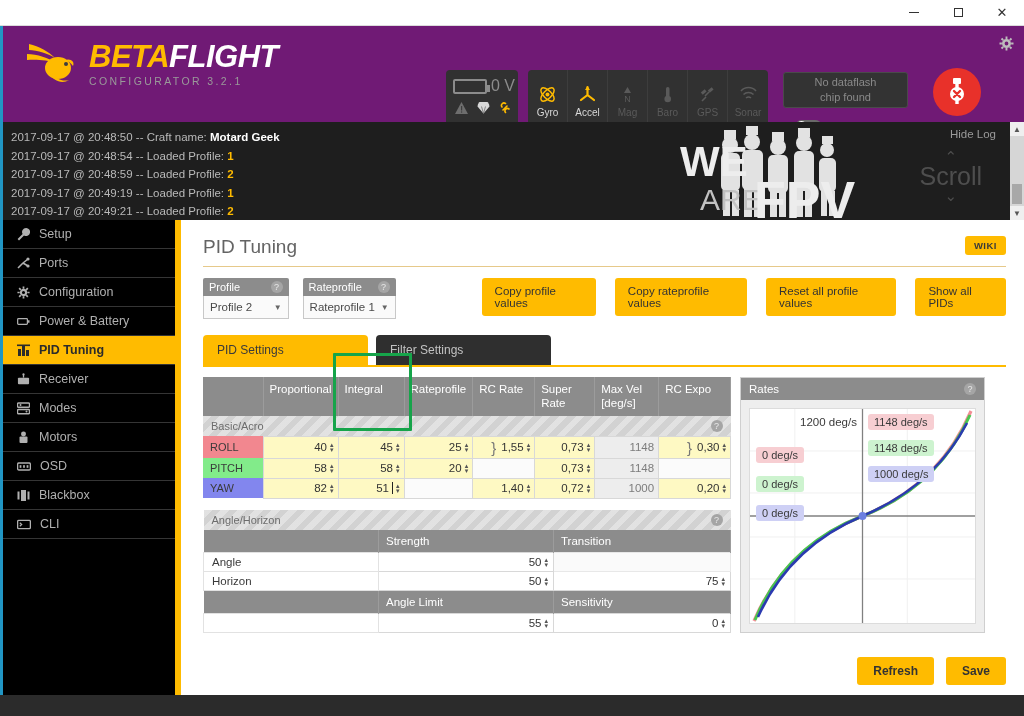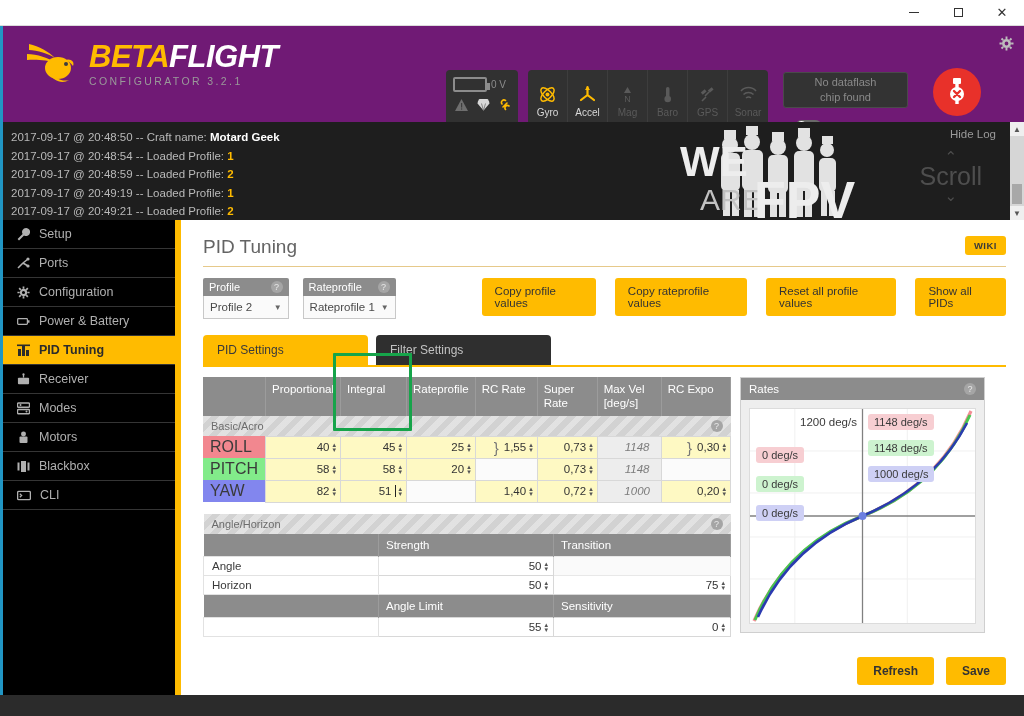--- a/index.html
+++ b/index.html
@@ -38,21 +38,21 @@
   .logo-flight { color: #ffffff; }
   .logo-sub { font-size: 10.5px; color: #9a9a9a; letter-spacing: 2.4px; margin-top: 3px; }
 
   .battery-box {
     position: absolute; left: 443px; top: 44px; width: 72px; height: 62px;
     background: #313131; border-radius: 4px;
   }
   .bat-row { display: flex; align-items: center; padding: 7px 0 0 7px; }
   .bat-shell { width: 34px; height: 15px; border: 2px solid #8c8c8c; border-radius: 2px; position: relative; }
   .bat-shell:after { content: ""; position: absolute; right: -5px; top: 4px; width: 3px; height: 7px; background: #8c8c8c; }
-  .bat-volt { color: #8c8c8c; font-size: 10px; margin-left: 4px; }
+  .bat-volt { color: #8c8c8c; font-size: 16px; margin-left: 4px; }
   .bat-icons { display: flex; gap: 9px; padding: 7px 0 0 9px; align-items: center; }
   .bat-icons svg { display: block; }
 
   .sensors { position: absolute; left: 525px; top: 44px; height: 62px; display: flex; background: #313131; border-radius: 4px; overflow: hidden; }
   .sensor {
     width: 40px; height: 62px; display: flex; flex-direction: column;
     align-items: center; justify-content: center; gap: 3px;
     border-right: 1px solid #3d3d3d;
   }
   .sensor:last-child { border-right: none; }
@@ -156,29 +156,29 @@
   table.pid { width: 100%; border-collapse: collapse; font-size: 11.5px; }
   table.pid th {
     background: #8c8c8c; color: #ffffff; font-weight: normal; text-align: left;
     padding: 5px 6px; border-right: 1px solid #9c9c9c; vertical-align: top; line-height: 1.25;
   }
   .secrow td {
     background: #d2d2d2; color: #6c6c6c; font-size: 11px; padding: 4px 8px;
     background-image: repeating-linear-gradient(135deg, rgba(255,255,255,.35) 0 6px, rgba(0,0,0,0) 6px 12px);
   }
   .secrow .sec-inner { display: flex; justify-content: space-between; align-items: center; }
-  td.axis { color: #3a3a3a; font-size: 16px; padding: 2px 7px; font-weight: normal; }
+  td.axis { color: #3a3a3a; font-size: 11px; padding: 2px 7px; font-weight: normal; }
   td.axis.roll { background: #f2878f; }
   td.axis.pitch { background: #82eb8a; }
   td.axis.yaw { background: #8286ee; }
   td.num {
     background: #fef9c3; border: 1px solid #d8d8d8; padding: 2px 4px;
     text-align: right; color: #333; position: relative; height: 20px;
   }
-  td.num.gray { background: #ededed; color: #7c7c7c; border-color: #d8d8d8; text-align: center; padding-left: 20px; font-style: italic; }
+  td.num.gray { background: #ededed; color: #7c7c7c; border-color: #d8d8d8; text-align: right; padding-left: 20px; }
   td.num.blank { background: #fbfbfb; }
   .cellflex { display: flex; align-items: center; justify-content: flex-end; gap: 3px; }
   .spin { display: inline-flex; flex-direction: column; line-height: 5px; color: #555; font-size: 7px; }
   .caretcell { color: #777; font-size: 15px; margin-right: 2px; }
   .cursor { display: inline-block; width: 1px; height: 12px; background: #222; vertical-align: -2px; }
   .hl-box {
     position: absolute; border: 3px solid #16a44a; pointer-events: none; border-radius: 1px;
   }
 
   table.ah { width: 100%; border-collapse: collapse; font-size: 11.5px; margin-top: 0; }
@@ -461,20 +461,29 @@
           <circle cx="9.5" cy="9.6" r="1" stroke="none"></circle>
         </svg>
       <span>Modes</span>
     </div>
     <div class="nav-item">
       <svg width="13" height="13" viewBox="0 0 12 13">
           <rect x="3.5" y="0.5" width="5" height="5" rx="2.4" stroke="none"></rect>
           <rect x="2" y="5.5" width="8" height="6.5" rx="1" stroke="none"></rect>
         </svg>
       <span>Motors</span>
+    </div>
+    <div class="nav-item">
+      <svg width="14" height="11" viewBox="0 0 16 11">
+          <rect x="0.7" y="1.5" width="14.6" height="8" rx="1.4" fill="none" stroke-width="1.5"></rect>
+          <rect x="3" y="4" width="2" height="3" stroke="none"></rect>
+          <rect x="7" y="4" width="2" height="3" stroke="none"></rect>
+          <rect x="11" y="4" width="2" height="3" stroke="none"></rect>
+        </svg>
+      <span>OSD</span>
     </div>
     <div class="nav-item">
       <svg width="13" height="13" viewBox="0 0 13 13">
           <rect x="4" y="1" width="5" height="11" stroke="none"></rect>
           <rect x="0.5" y="2.5" width="2" height="8" stroke="none"></rect>
           <rect x="10.5" y="2.5" width="2" height="8" stroke="none"></rect>
         </svg>
       <span>Blackbox</span>
     </div>
     <div class="nav-item">

